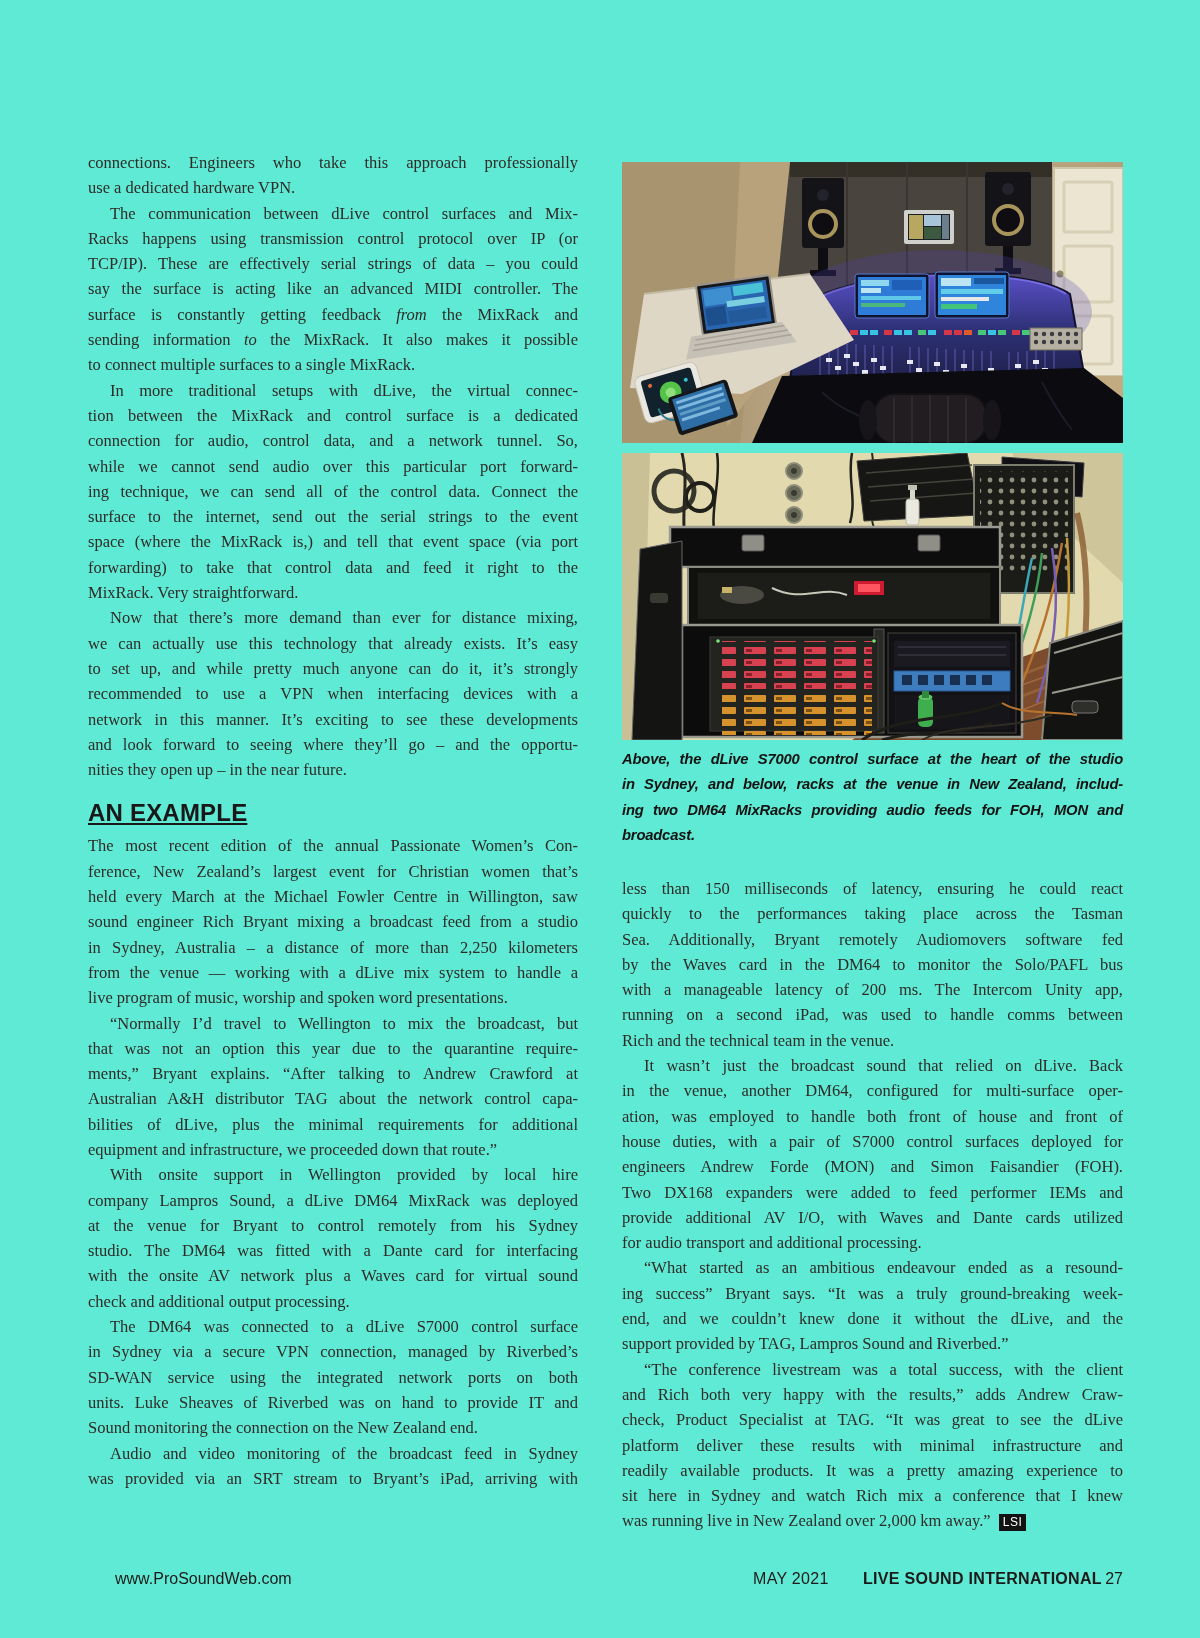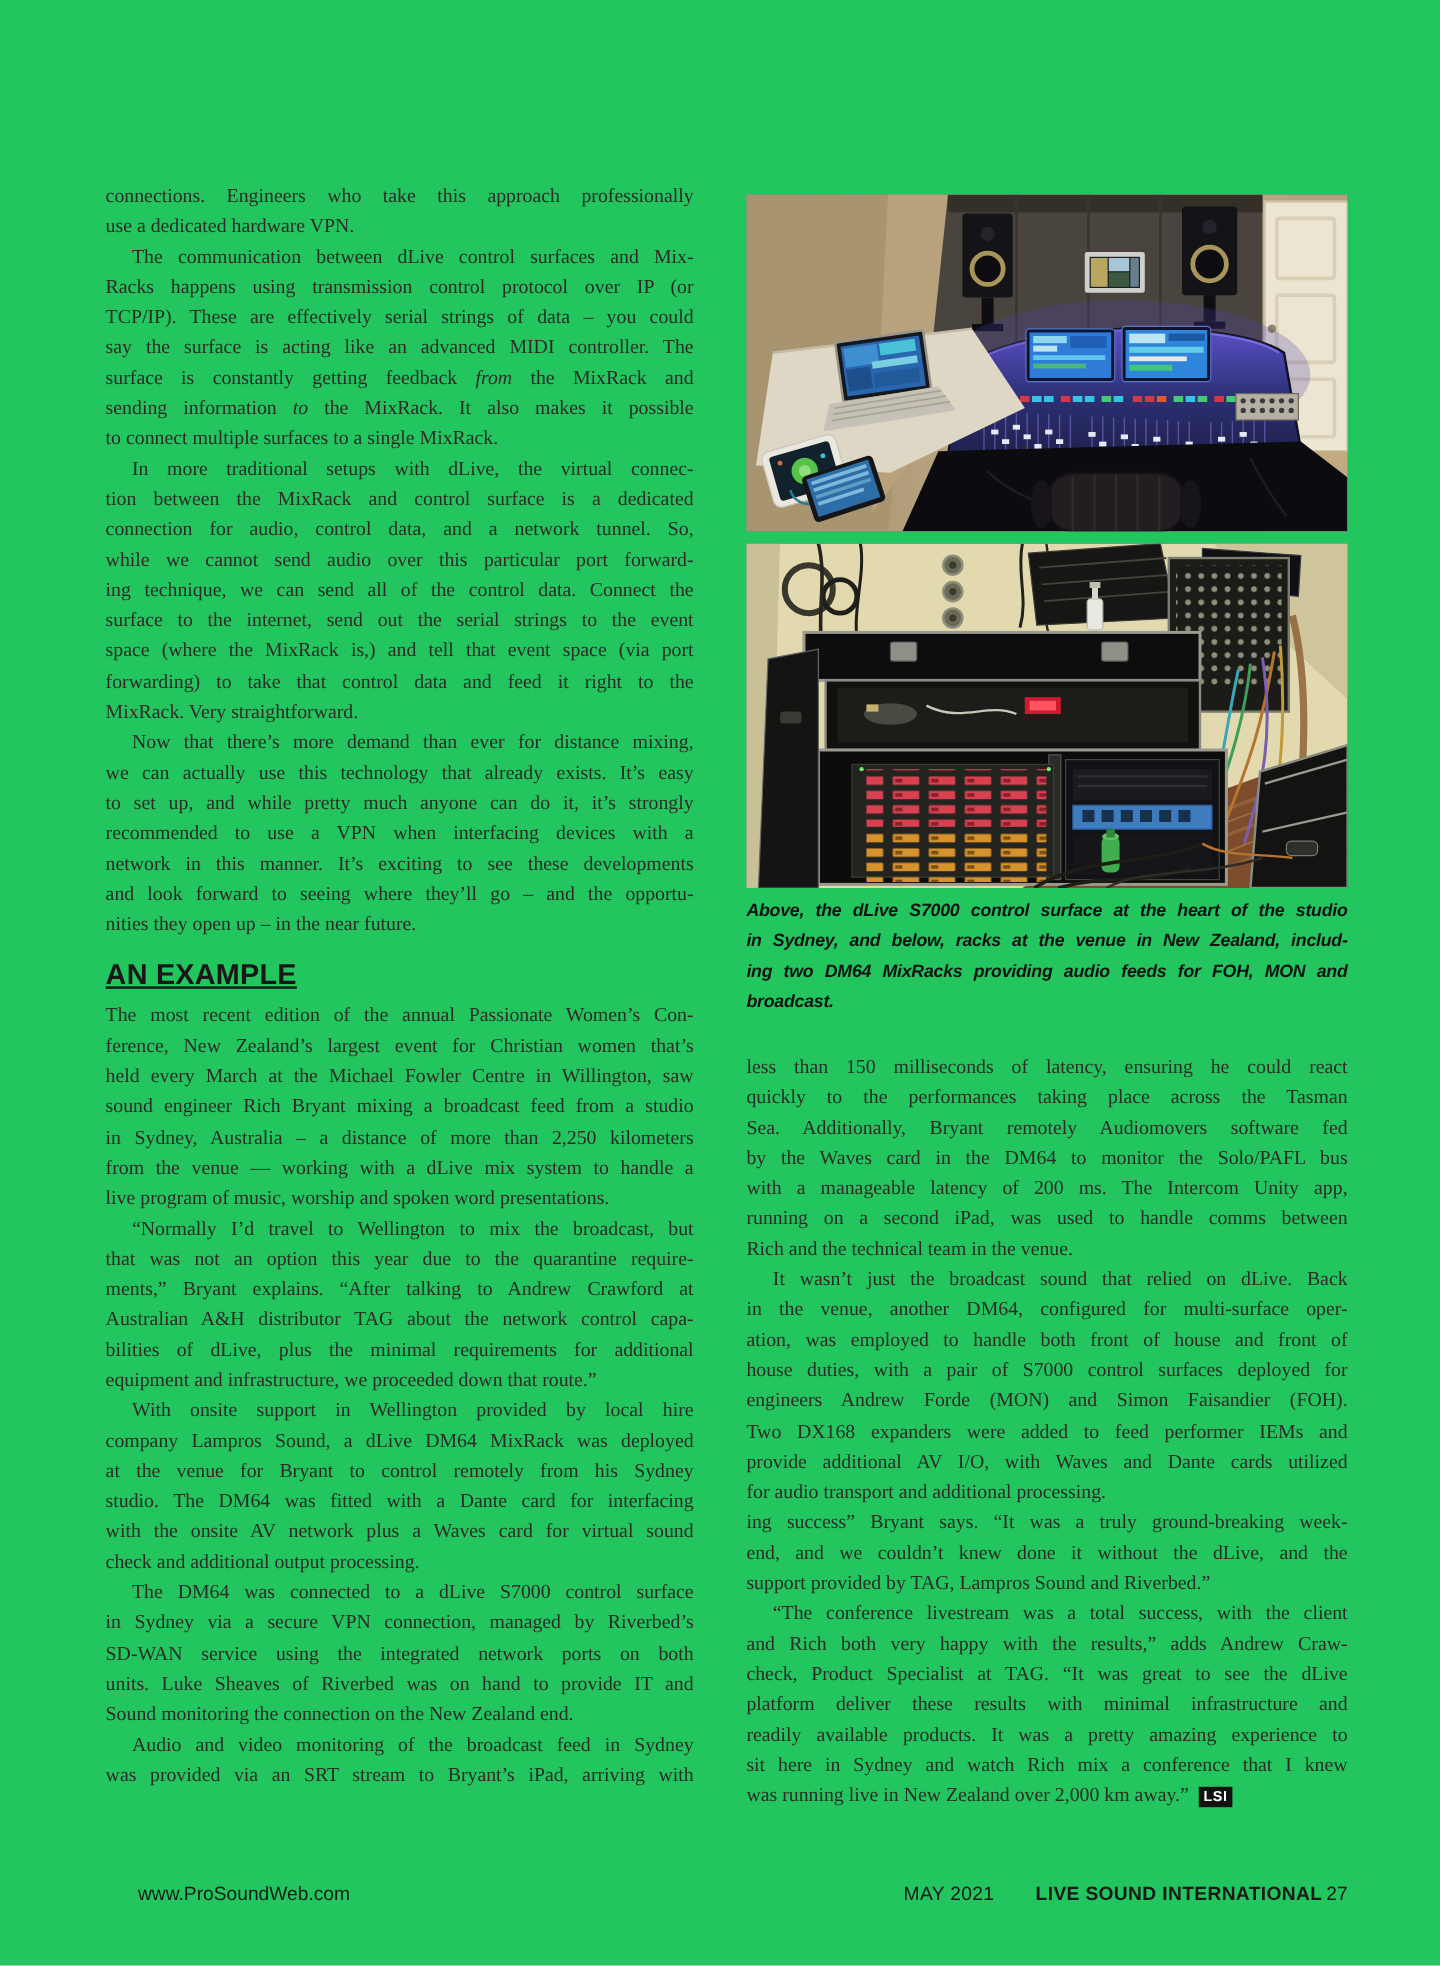--- a/index.html
+++ b/index.html
@@ -1,18 +1,18 @@
 <!DOCTYPE html>
 <html><head>
 <meta charset="utf-8">
 <style>
   html,body { margin:0; padding:0; background:#e8e8e8; }
   .page {
     position:relative; width:1200px; height:1638px; margin:0 auto;
-    background:#22c55e; overflow:hidden;
+    background:#5eead4; overflow:hidden;
     font-family:"Liberation Serif", serif; color:#2f2b27;
   }
   .col { position:absolute; }
   .left-col  { left:88px;  top:150px; width:490px; }
   .right-col { left:622px; top:876px; width:501px; }
   .para { margin:0; padding:0; }
   .jline {
     font-size:16.5px; line-height:25.3px;
     text-align:justify; text-align-last:justify;
     letter-spacing:0px;
@@ -32,21 +32,21 @@
   .caption { position:absolute; left:622px; top:747px; width:501px; }
   .caption .jline {
     font-family:"Liberation Sans", sans-serif;
     font-weight:bold; font-style:italic;
     font-size:14.8px; line-height:25.4px; letter-spacing:-0.2px;
     color:#121212;
   }
   .lsi-badge {
     display:inline-block; background:#121212; color:#ffffff;
     font-family:"Liberation Sans", sans-serif; font-style:normal;
-    font-weight:bold; font-size:12px; line-height:1;
+    font-weight:normal; font-size:12px; line-height:1;
     padding:2px 4px 3px 4px; margin-left:4px;
     letter-spacing:0.5px; vertical-align:baseline;
   }
   .footer {
     position:absolute; left:0; top:1570px; width:1200px; height:26px;
     font-family:"Liberation Sans", sans-serif; font-size:16px; color:#1c1a19;
   }
   .footer span { position:absolute; top:0; white-space:nowrap; }
   .footer .site   { left:88px;margin-left:27px; }
   .footer .issue  { left:753px; letter-spacing:0.3px; }
@@ -463,20 +463,21 @@
         <div class="jline firstline">It wasn’t just the broadcast sound that relied on dLive. Back</div>
         <div class="jline">in the venue, another DM64, configured for multi-surface oper-</div>
         <div class="jline">ation, was employed to handle both front of house and front of</div>
         <div class="jline">house duties, with a pair of S7000 control surfaces deployed for</div>
         <div class="jline">engineers Andrew Forde (MON) and Simon Faisandier (FOH).</div>
         <div class="jline">Two DX168 expanders were added to feed performer IEMs and</div>
         <div class="jline">provide additional AV I/O, with Waves and Dante cards utilized</div>
         <div class="jline lastline">for audio transport and additional processing.</div>
       </div>
       <div class="para">
+        <div class="jline firstline">“What started as an ambitious endeavour ended as a resound-</div>
         <div class="jline">ing success” Bryant says. “It was a truly ground-breaking week-</div>
         <div class="jline">end, and we couldn’t knew done it without the dLive, and the</div>
         <div class="jline lastline">support provided by TAG, Lampros Sound and Riverbed.”</div>
       </div>
       <div class="para">
         <div class="jline firstline">“The conference livestream was a total success, with the client</div>
         <div class="jline">and Rich both very happy with the results,” adds Andrew Craw-</div>
         <div class="jline">check, Product Specialist at TAG. “It was great to see the dLive</div>
         <div class="jline">platform deliver these results with minimal infrastructure and</div>
         <div class="jline">readily available products. It was a pretty amazing experience to</div>

